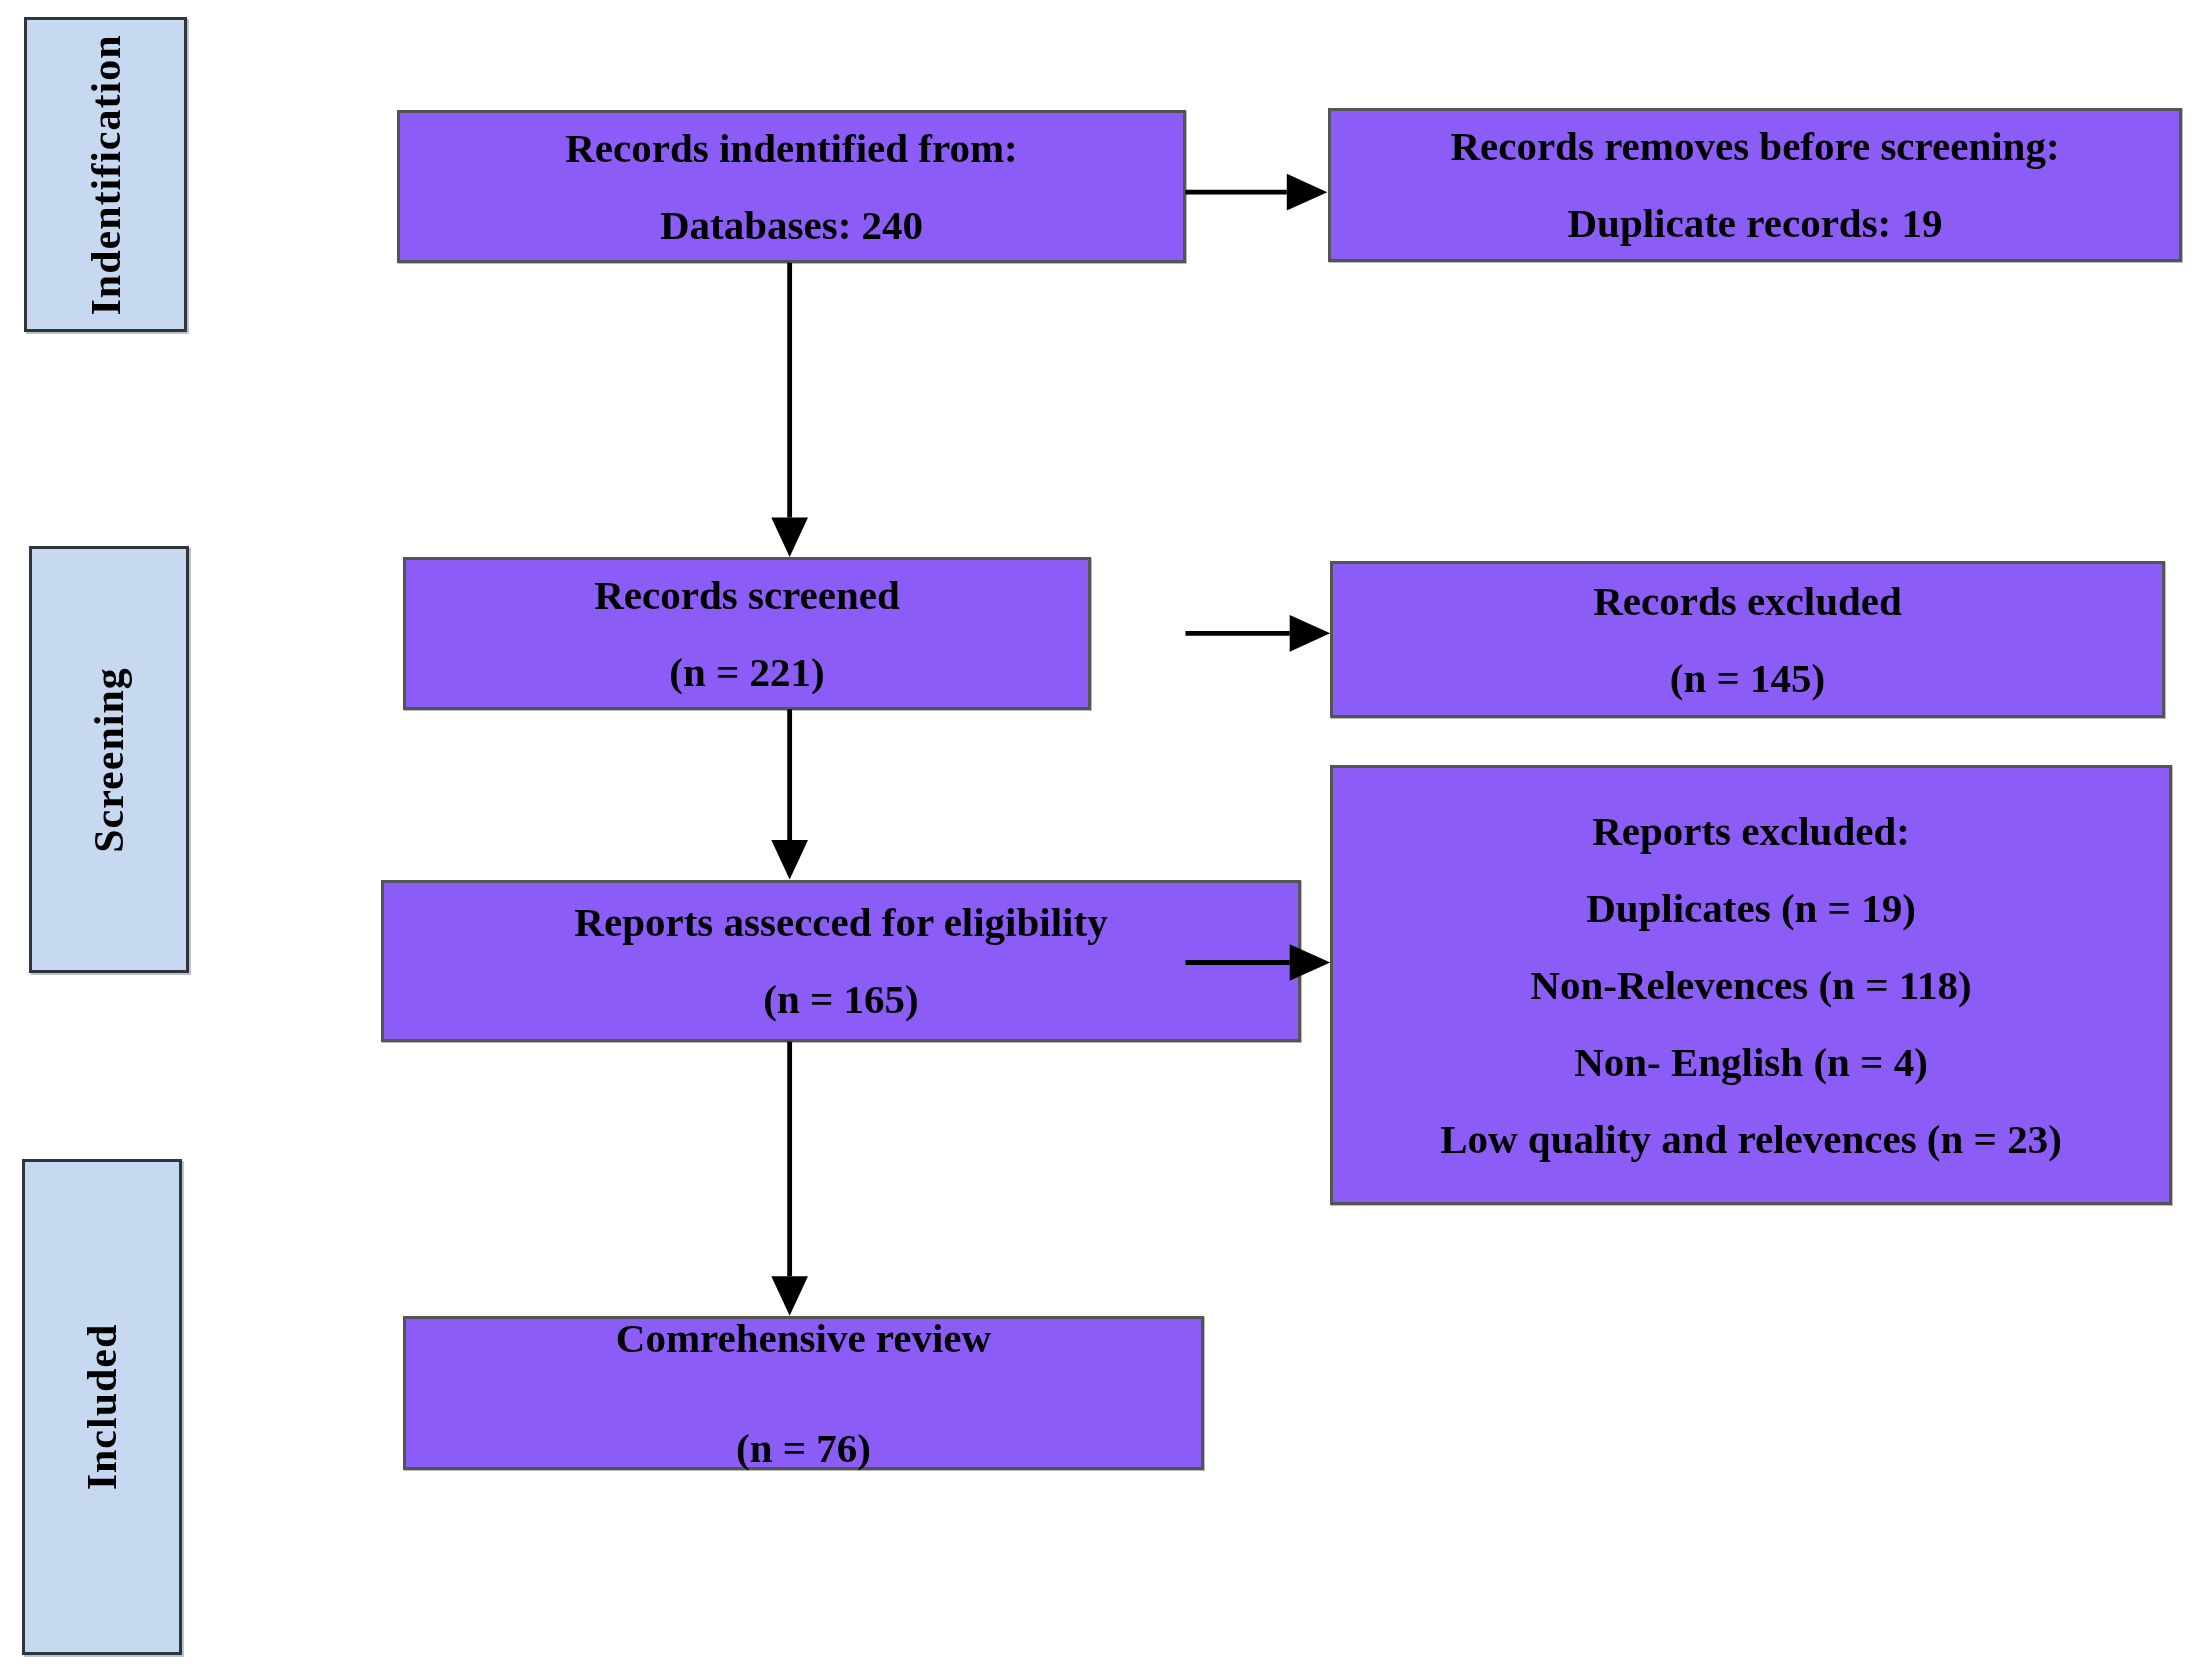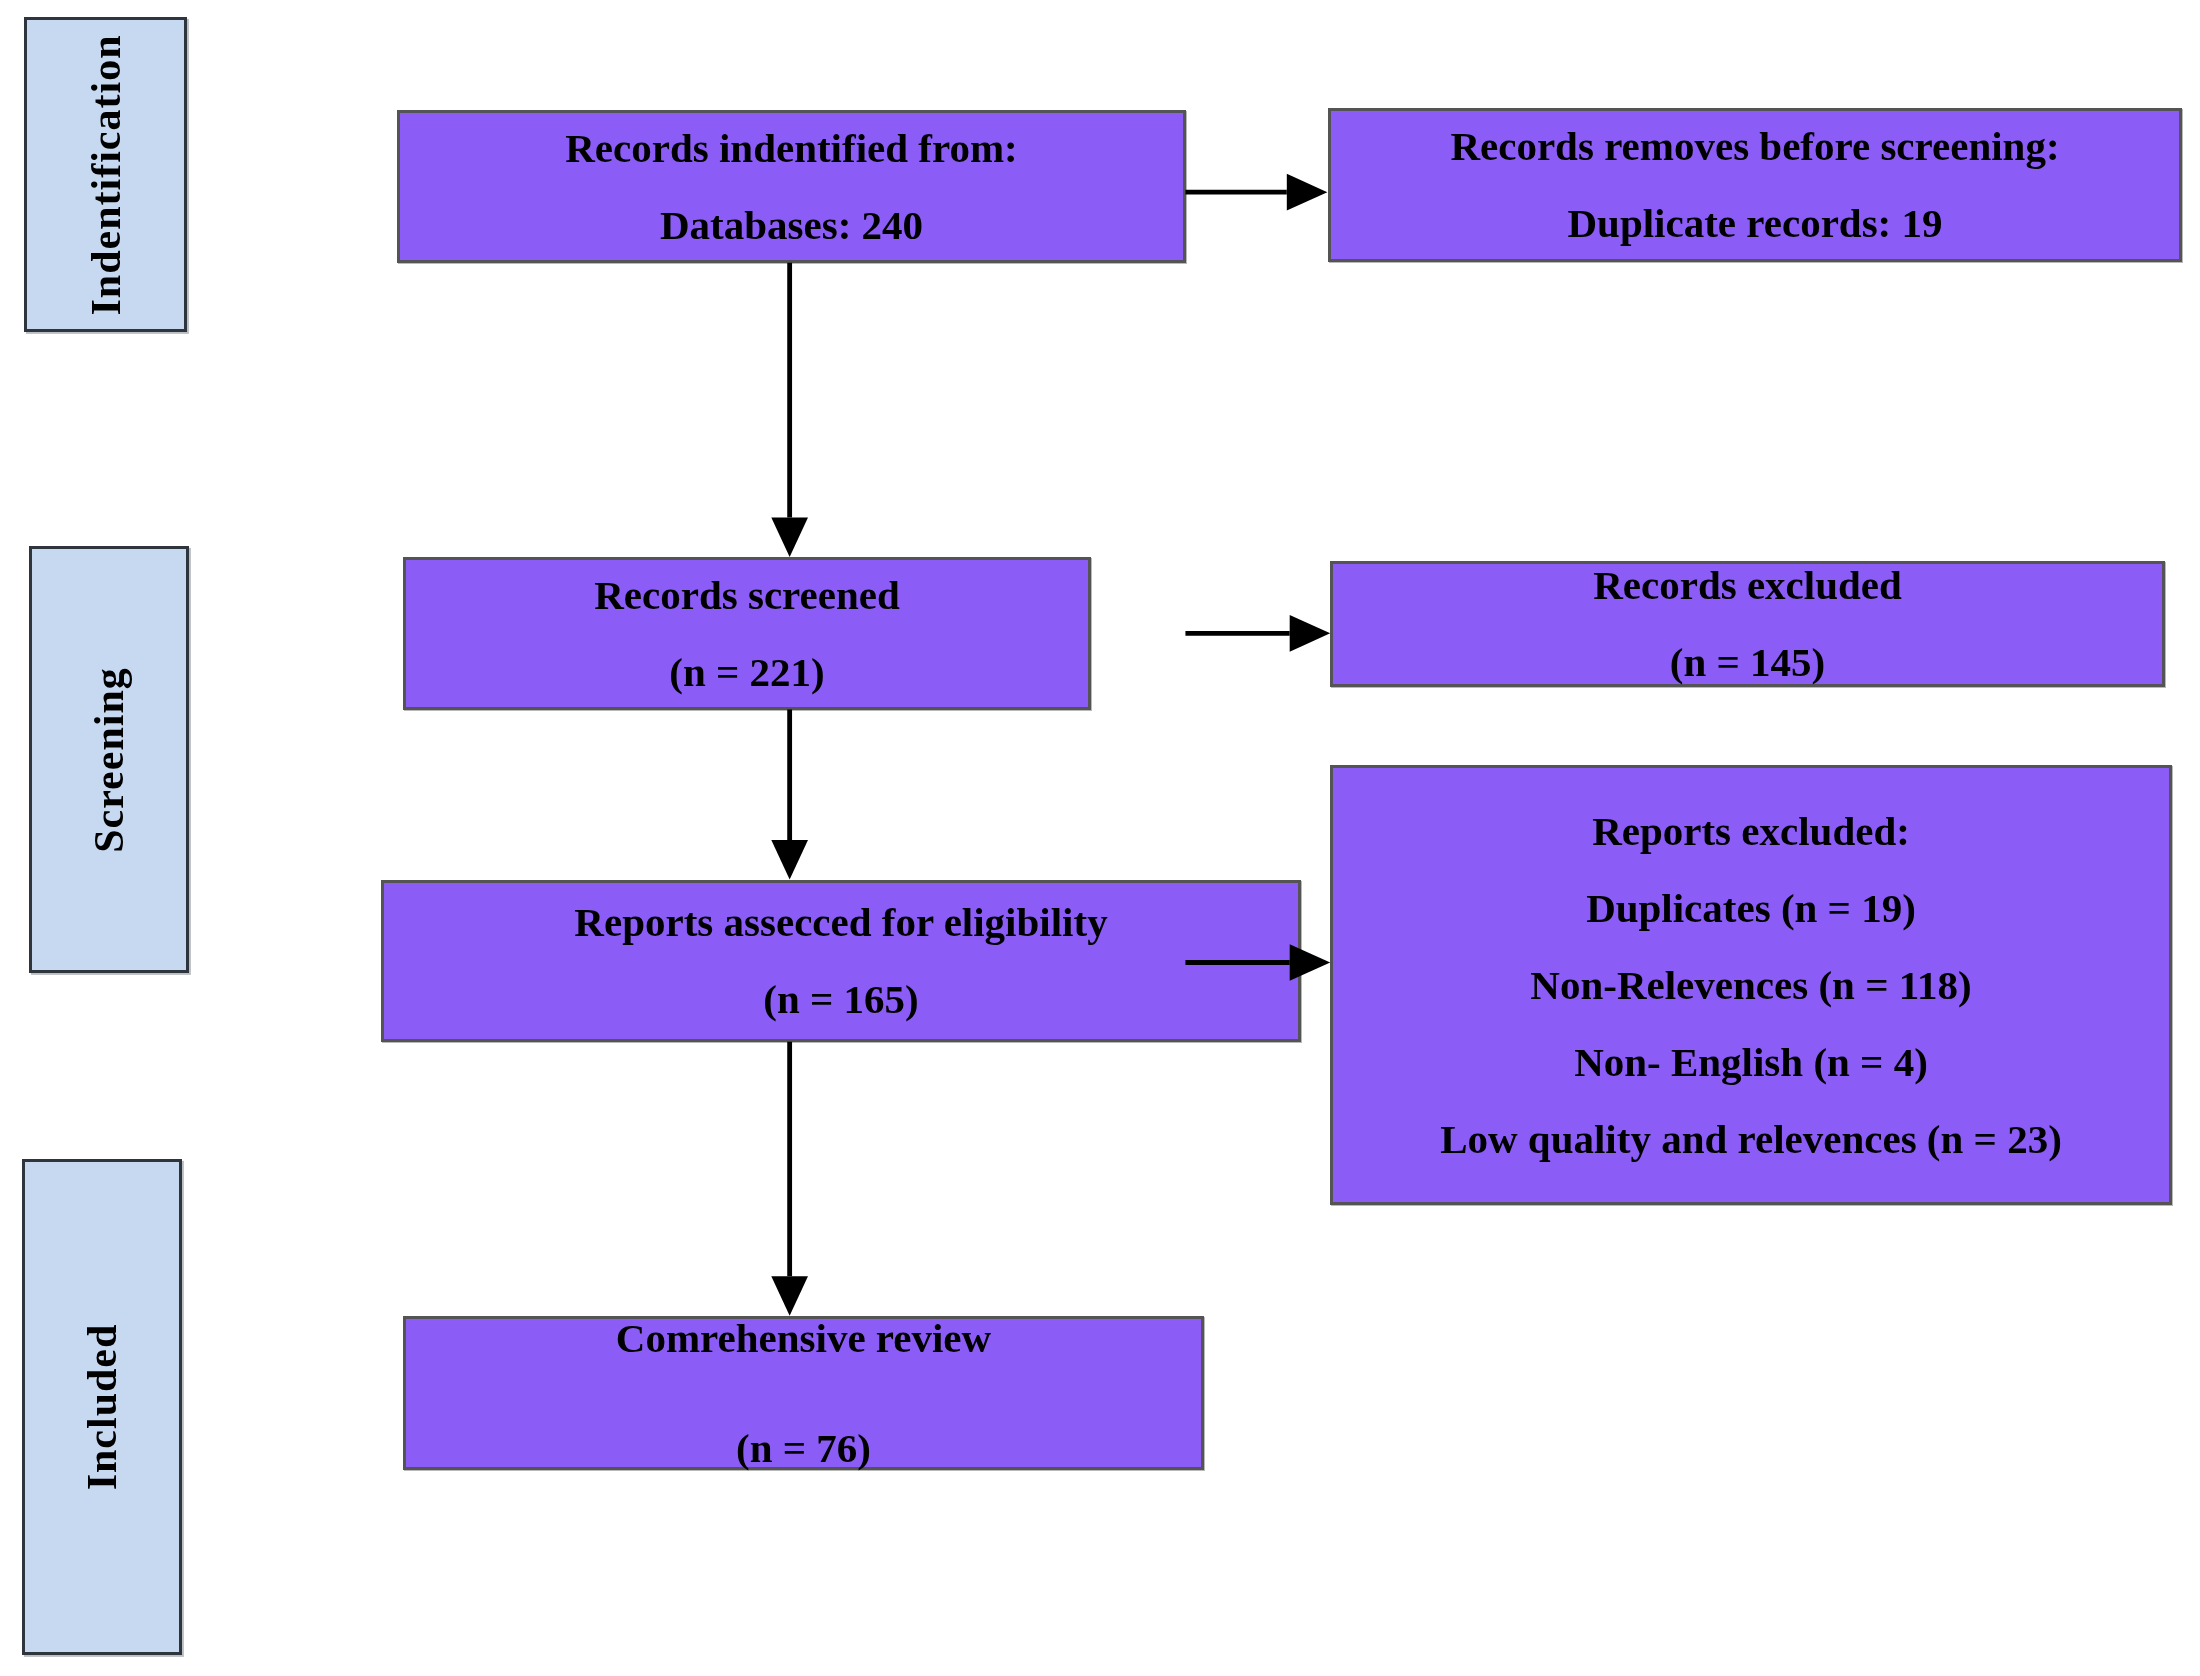--- a/index.html
+++ b/index.html
@@ -92,21 +92,21 @@
   <div class="flow-box" style="left:1328px; top:108px; width:854px; height:154px;">
     <span class="line">Records removes before screening:</span>
     <span class="line">Duplicate records: 19</span>
   </div>
 
   <div class="flow-box" style="left:403px; top:557px; width:688px; height:153px;">
     <span class="line">Records screened</span>
     <span class="line">(n = 221)</span>
   </div>
 
-  <div class="flow-box" style="left:1330px; top:561px; width:835px; height:126px;text-align:center;">
+  <div class="flow-box" style="left:1330px; top:561px; width:835px; height:157px;text-align:center;">
     <span class="line">Records excluded</span>
     <span class="line">(n = 145)</span>
   </div>
 
   <div class="flow-box" style="left:381px; top:880px; width:920px; height:162px;">
     <span class="line">Reports assecced for eligibility</span>
     <span class="line">(n = 165)</span>
   </div>
 
   <div class="flow-box" style="left:1330px; top:765px; width:842px; height:440px;">

